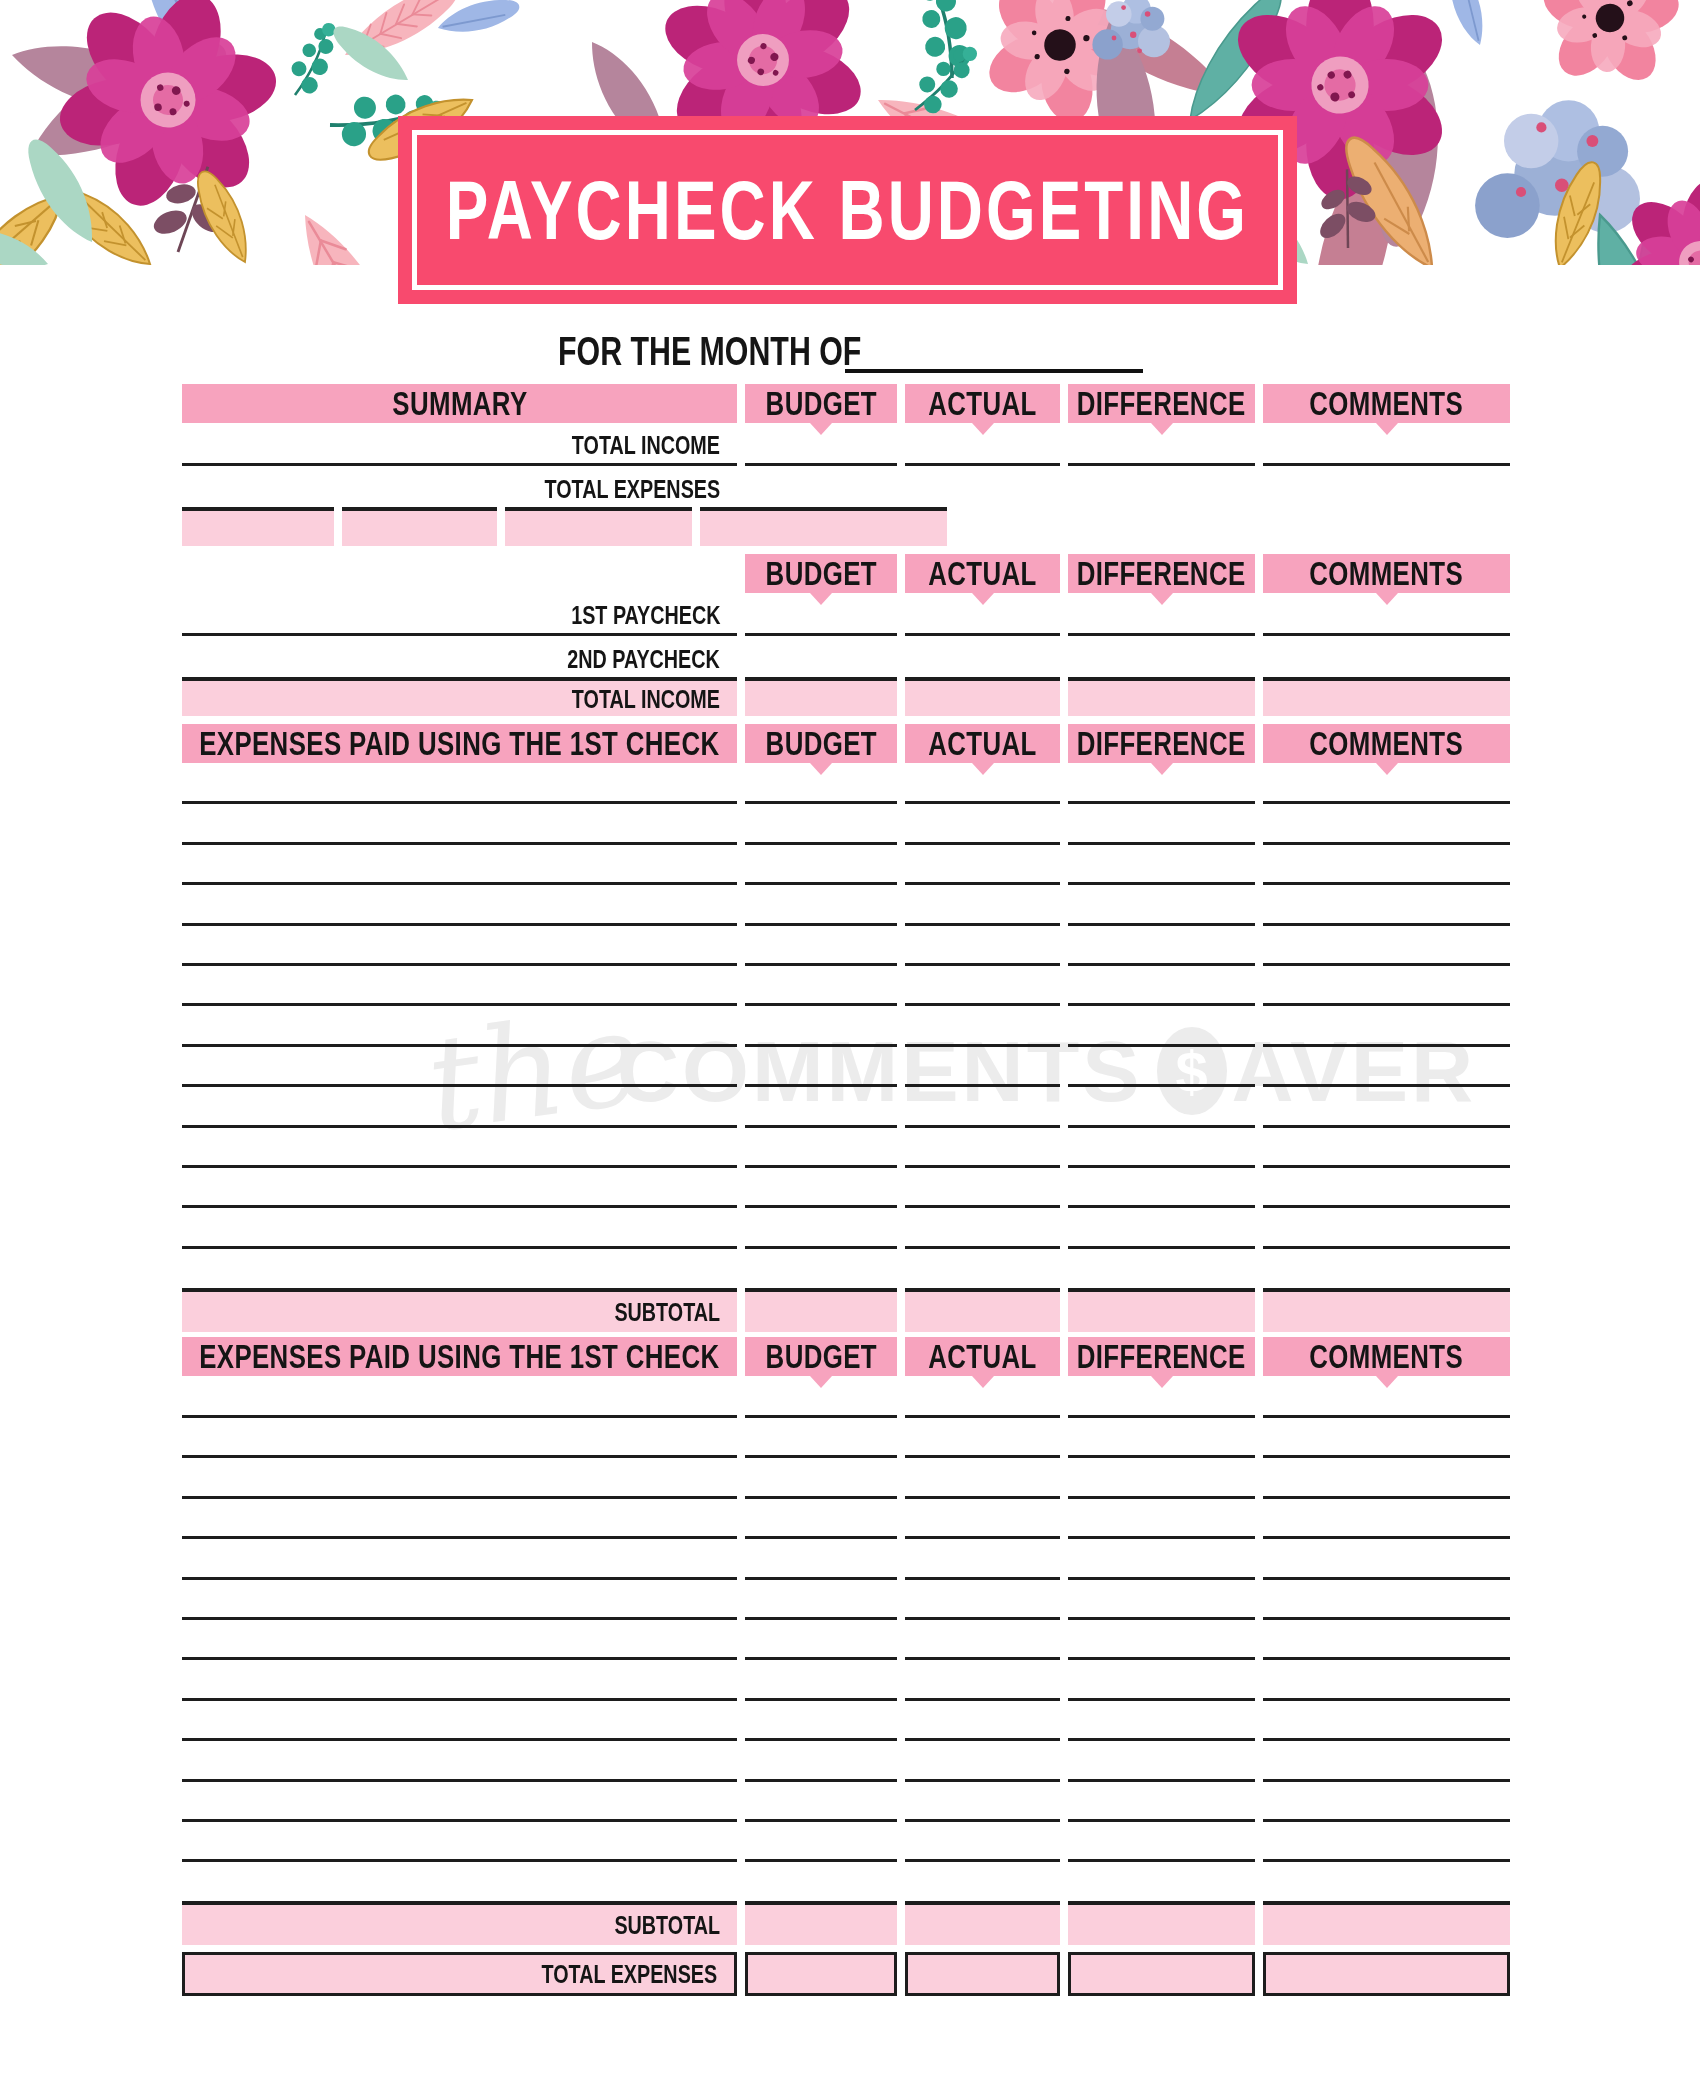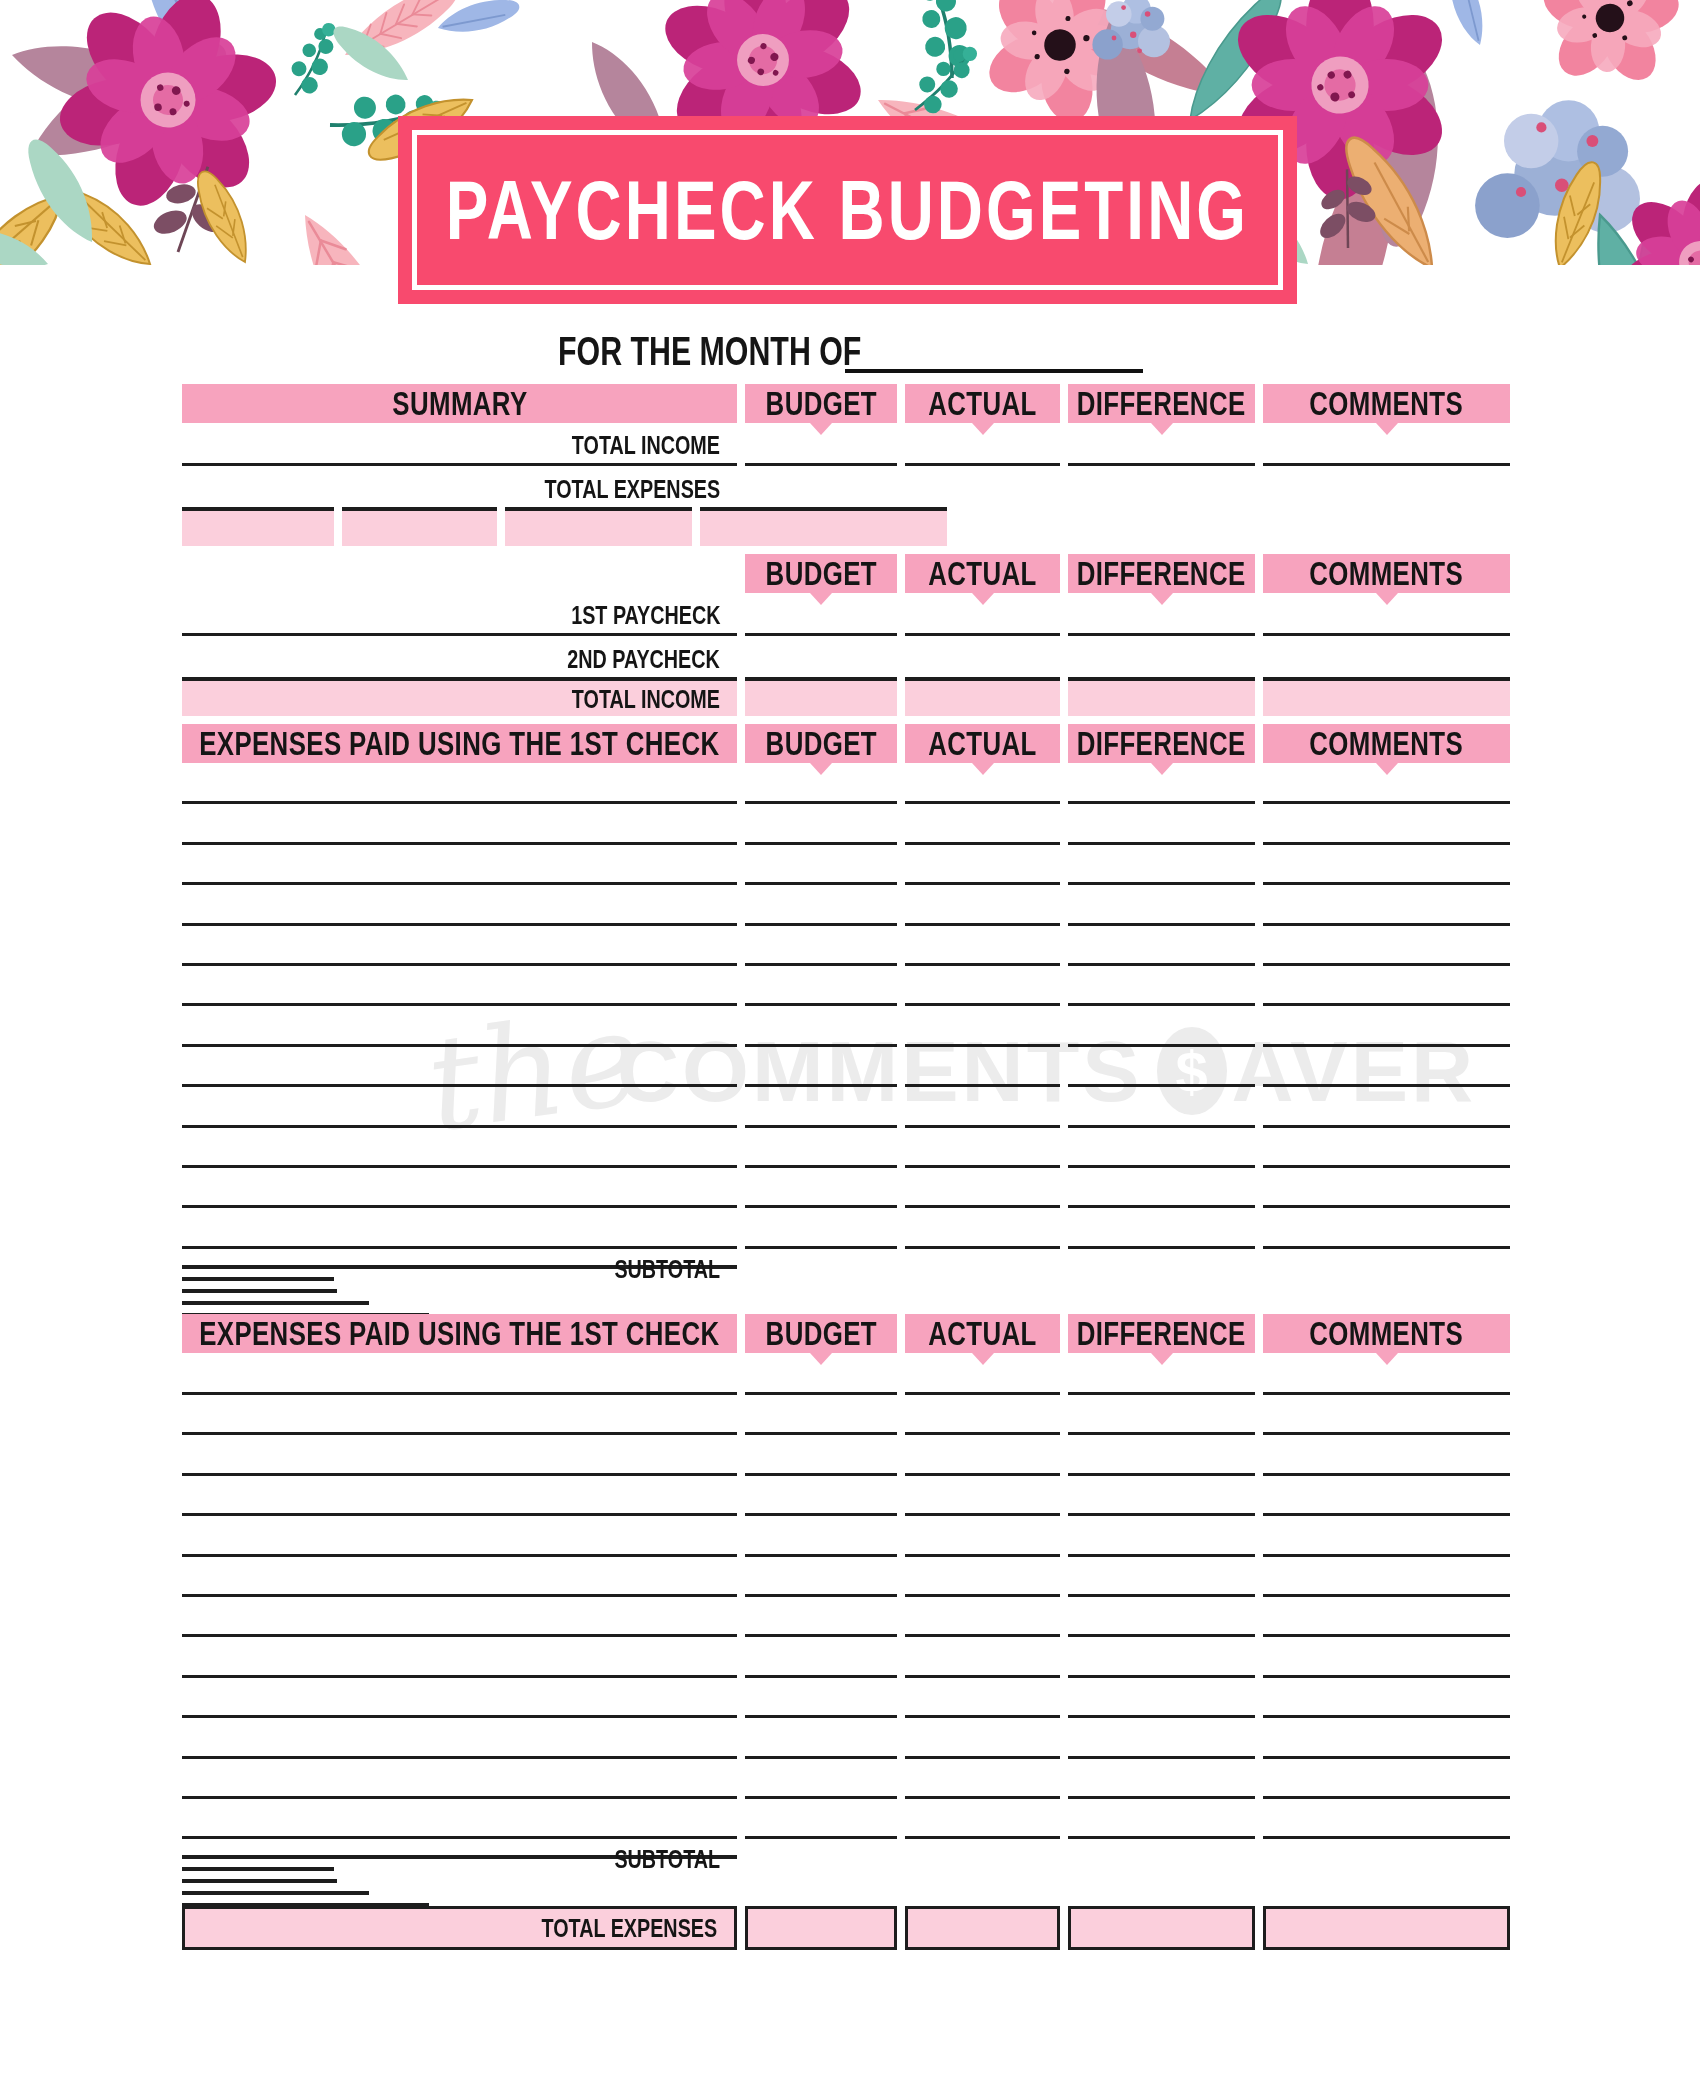--- a/index.html
+++ b/index.html
@@ -57,21 +57,21 @@
   .hval::after{content:"";position:absolute;top:100%;left:50%;margin-left:-11px;
                border:11px solid transparent;border-top:12px solid var(--hdr,#f7a3be);border-bottom:0;}
 
   .r-line{height:41px;}
   .r-blank{height:40.4px;}
   .u{border-bottom:3px solid var(--line,#1d1d1d);}
 
   .r-hl{height:39px;}
   .s-expenses-first .r-hl,.s-expenses-second .r-hl{height:44px;}
   .r-hl .cell{background:var(--hl,#fbcfdc);border-top:4px solid var(--line,#1d1d1d);}
-  .r-hl.gap{margin-top:16px;flex-direction:column;}
+  .r-hl.gap{margin-top:39px;}
 
   .r-total{height:44px;margin-top:7px;}
   .r-total .cell{background:var(--hl,#fbcfdc);border:3px solid var(--line,#1d1d1d);}
 
   .row-label{position:absolute;right:17px;bottom:5px;font-weight:700;font-size:26px;line-height:1;}
   .r-hl .row-label,.r-total .row-label{bottom:auto;top:50%;margin-top:-13px;}
 </style>
 </head>
 <body>
 

